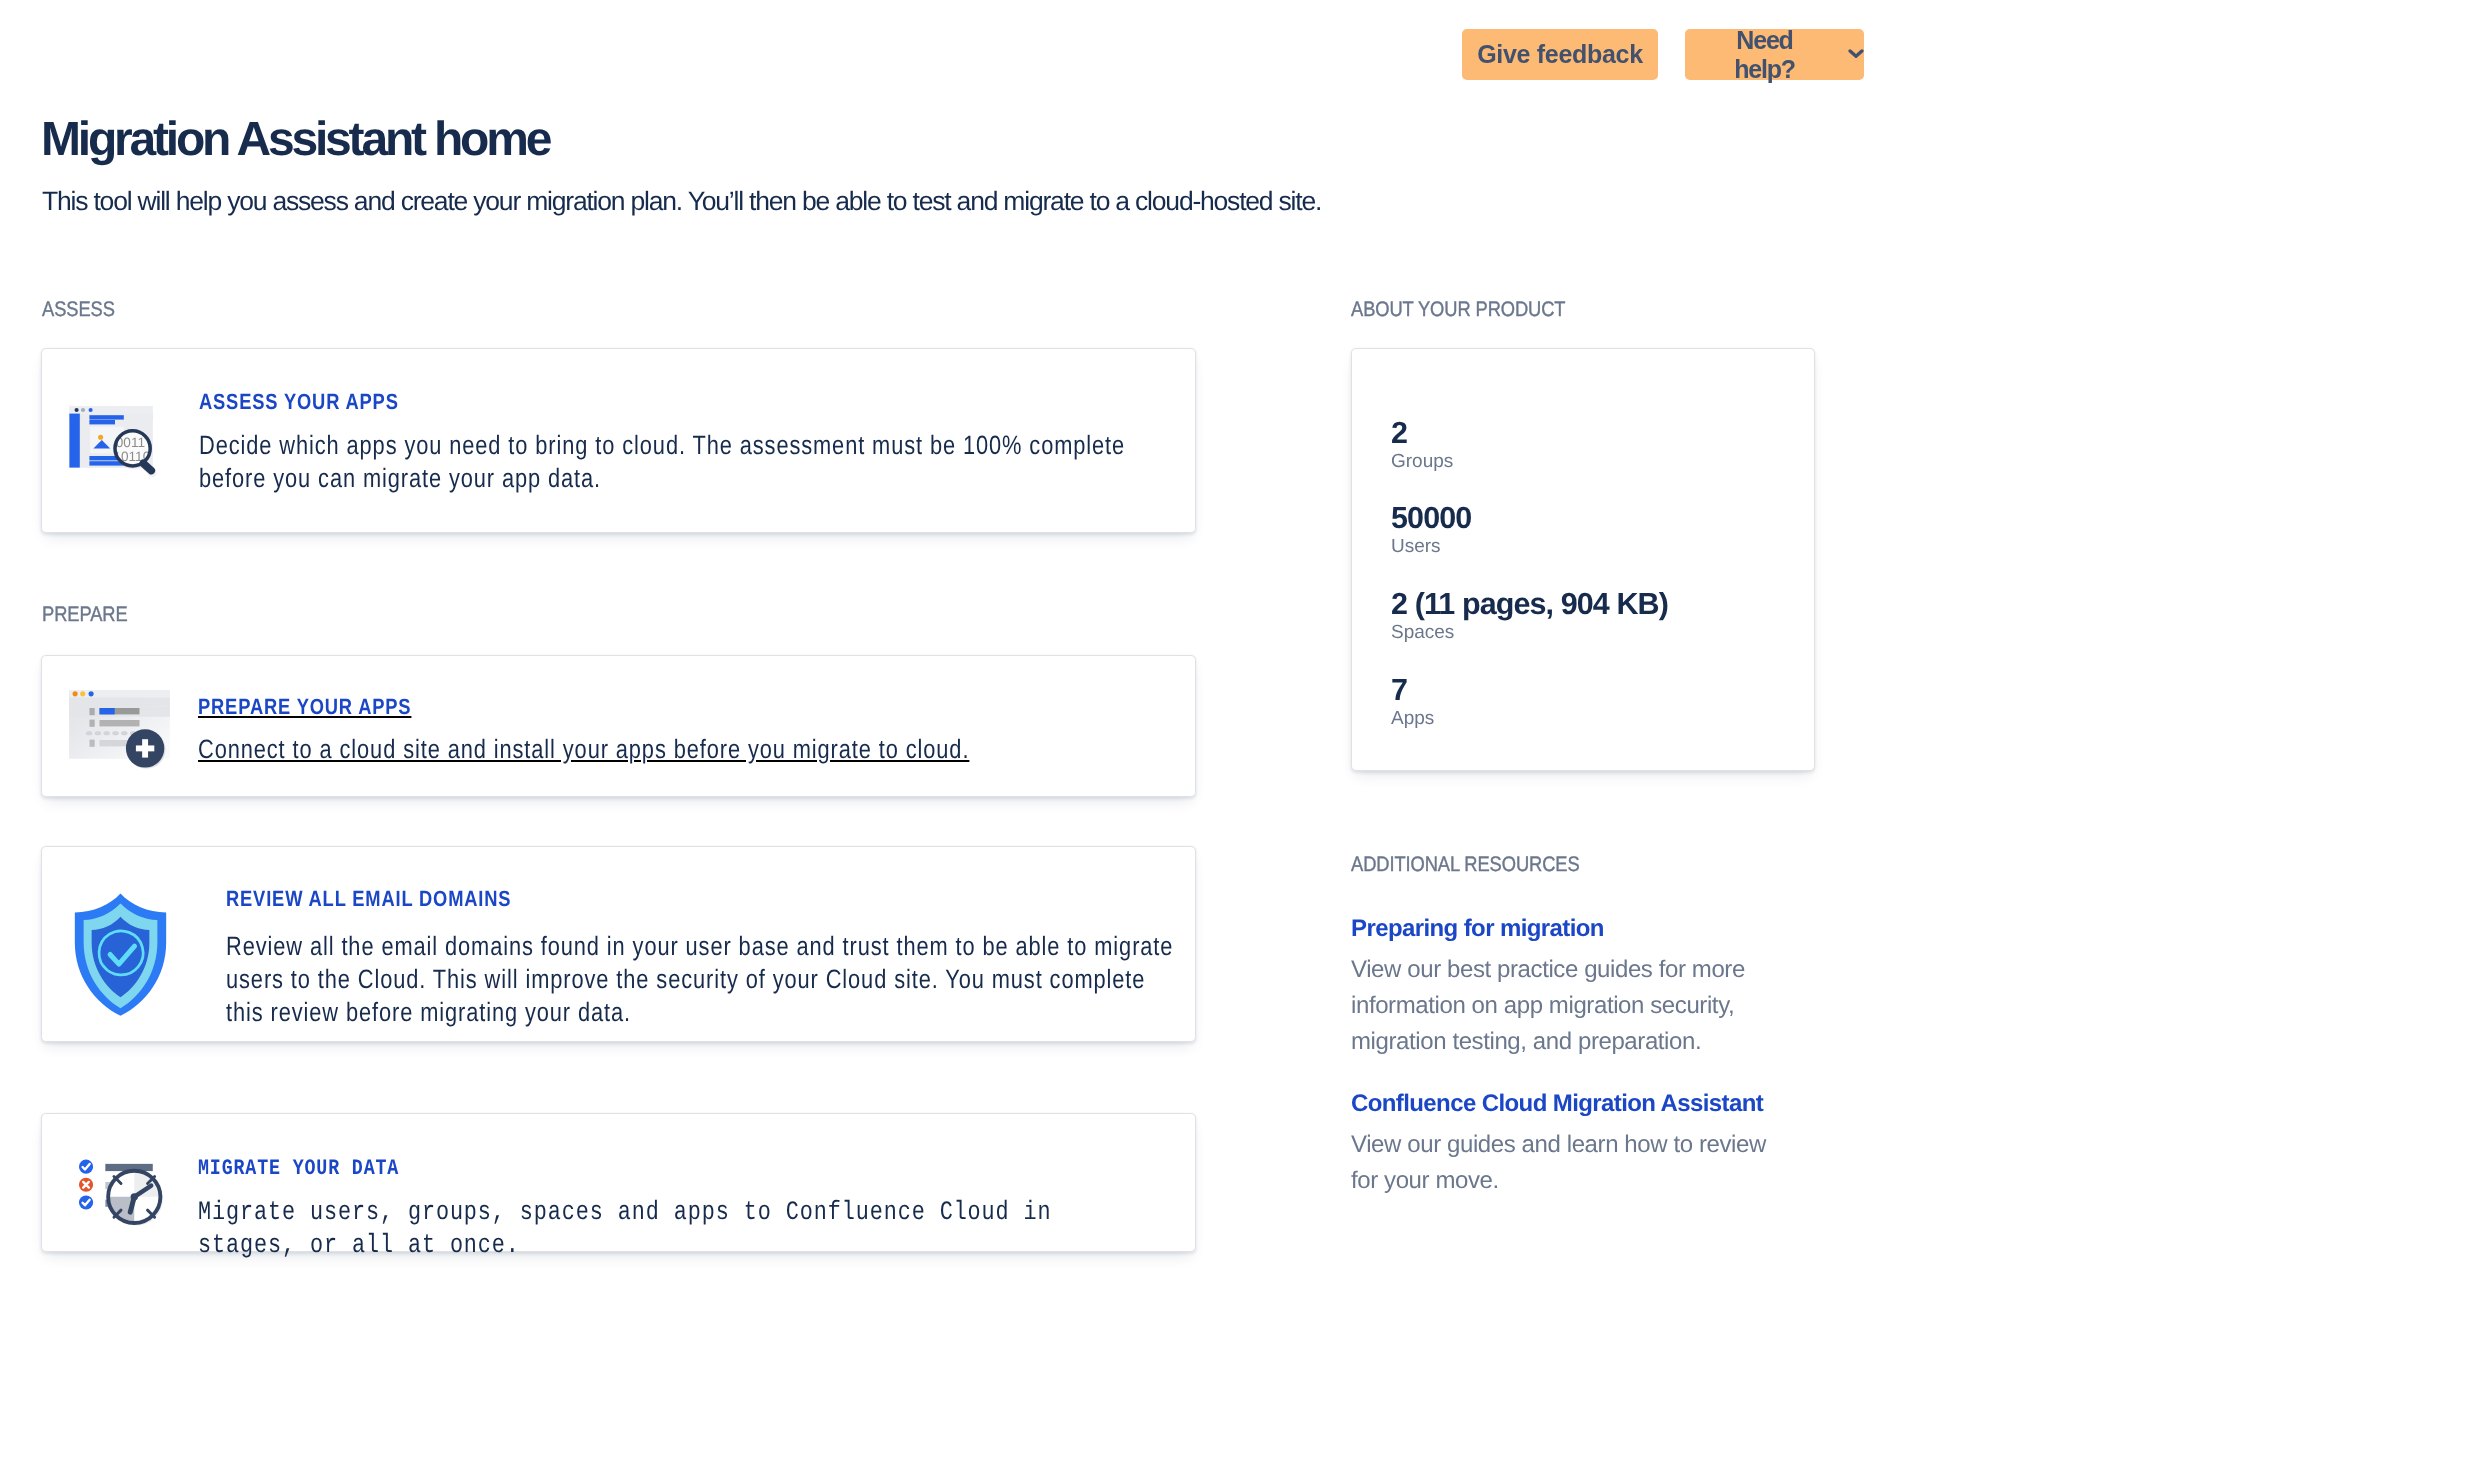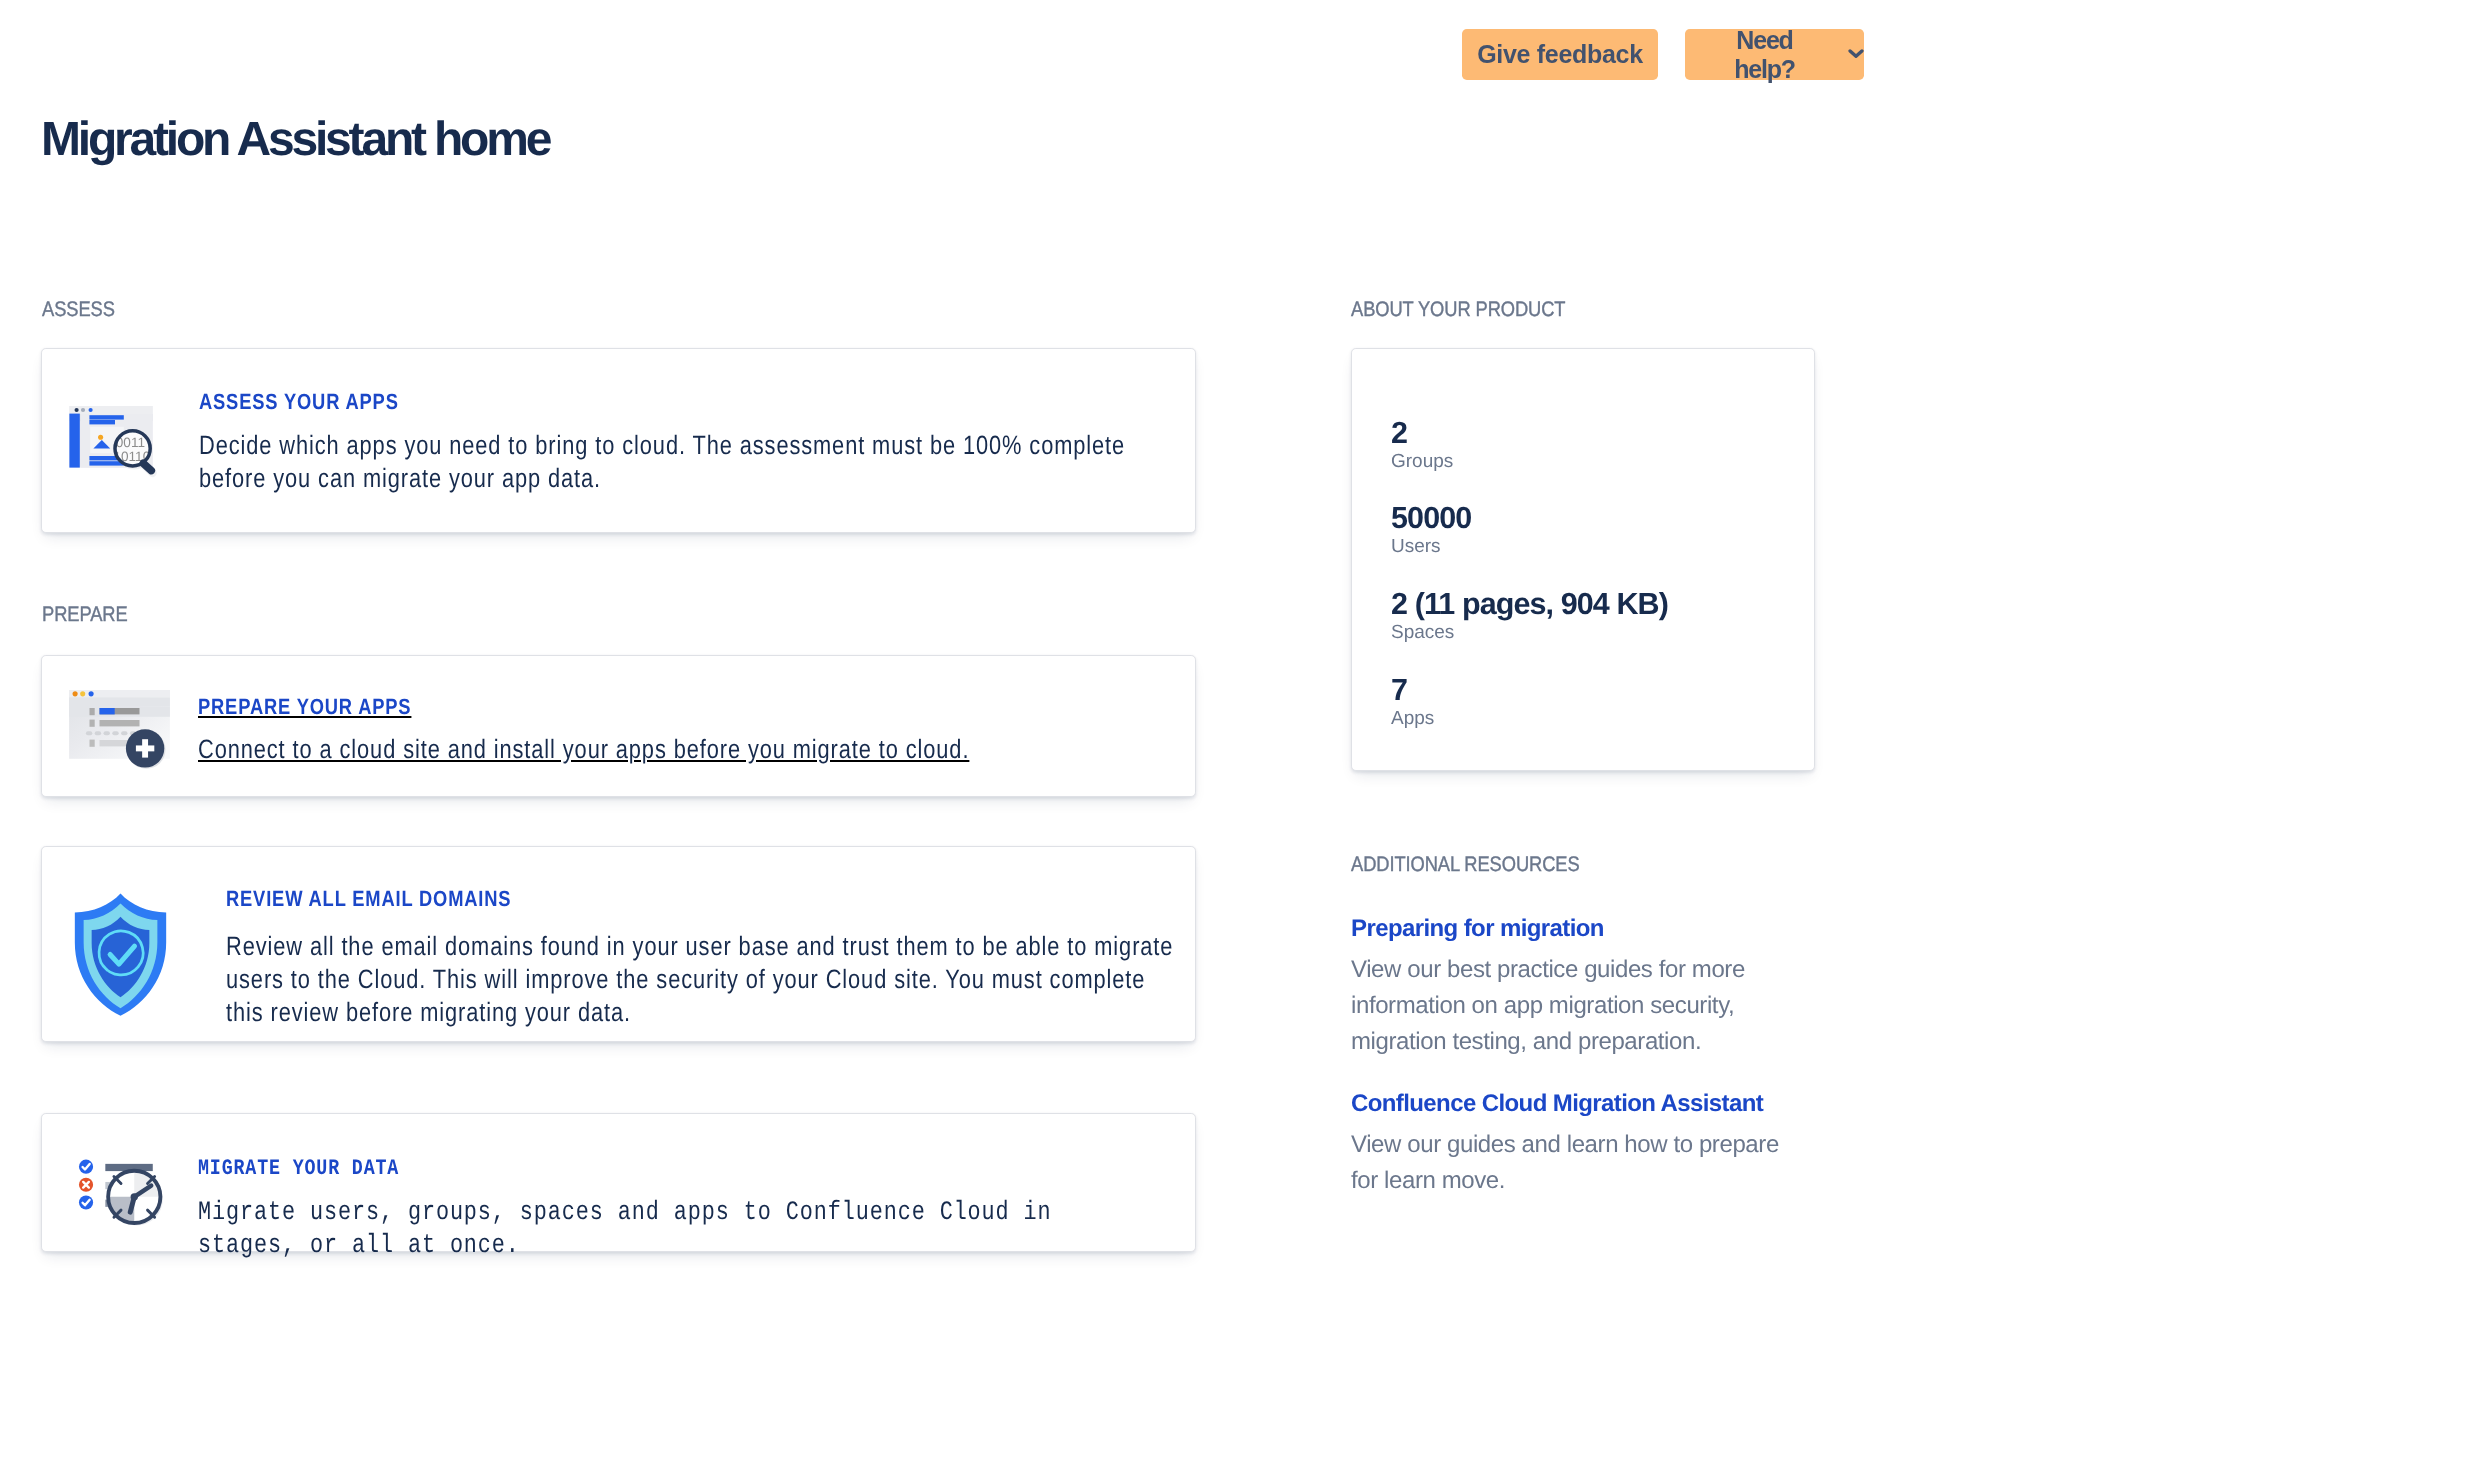--- a/index.html
+++ b/index.html
@@ -176,20 +176,21 @@
       <span>Need help?</span>
       <span class="chev">
         <svg width="16" height="10.4" viewBox="0 0 20 13" aria-hidden="true">
           <path d="M2.6 2.4 L10 9.2 L17.4 2.4" fill="none" stroke="#42526E" stroke-width="4.2" stroke-linecap="round" stroke-linejoin="round"></path>
         </svg>
       </span>
     </button>
   </div>
 
   <h1 class="page-title">Migration Assistant home</h1>
+  <p class="page-sub">This tool will help you assess and create your migration plan. You’ll then be able to test and migrate to a cloud-hosted site.</p>
 
   <div class="section-label" id="lab-assess">ASSESS</div>
 
   <div class="card" id="card-1">
     <div class="card-inner" id="ci-1">
       <div class="card-icon" id="icon-1">
 <svg class="ill ill-assess" width="100" height="80" viewBox="0 0 124 100">
   <defs>
     <clipPath id="lensclip">
                 <circle cx="79" cy="53" r="21.5"></circle>
@@ -388,17 +389,17 @@
 
   <div class="rc-heading" id="rc-h2">ADDITIONAL RESOURCES</div>
 
   <div class="res-item" id="res-0">
     <a class="res-link">Preparing for migration</a>
     <p class="res-desc" id="rd0">View our best practice guides for more information on app migration security, migration testing, and preparation.</p>
   </div>
 
   <div class="res-item" id="res-1">
     <a class="res-link">Confluence Cloud Migration Assistant</a>
-    <p class="res-desc" id="rd1">View our guides and learn how to prepare for learn move.</p>
+    <p class="res-desc" id="rd1">View our guides and learn how to review for your move.</p>
   </div>
 
 </div>
 
 
 </body></html>

